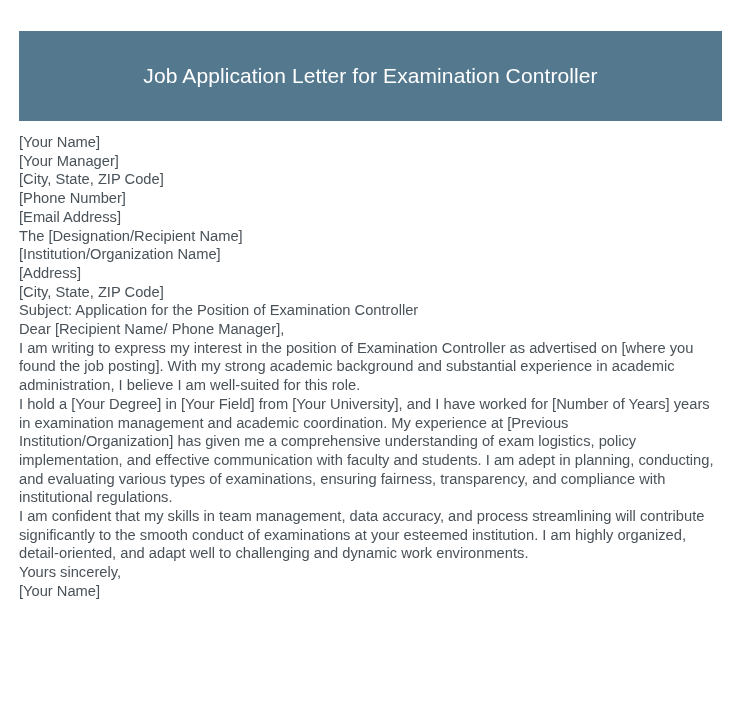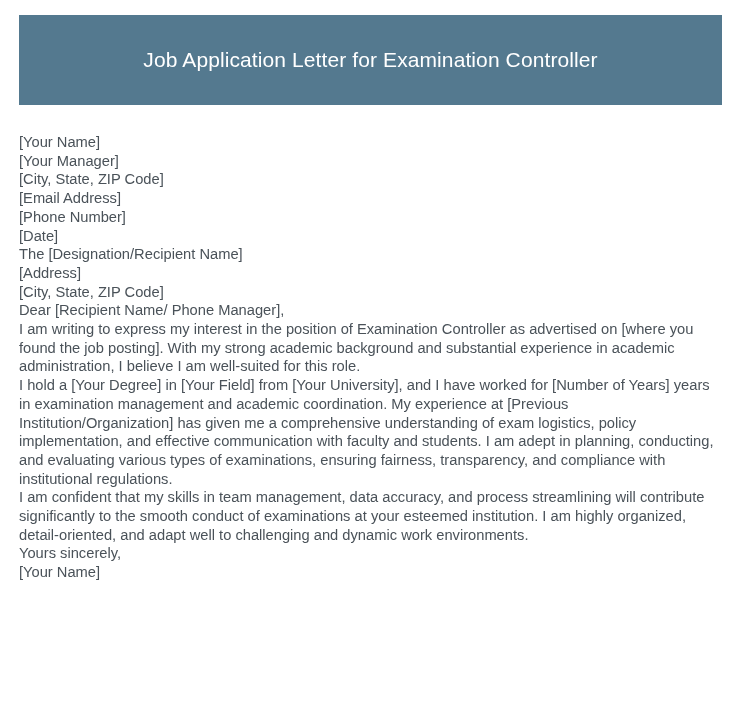--- a/index.html
+++ b/index.html
@@ -15,21 +15,21 @@
   }
   .page {
     position: relative;
     width: 740px;
     height: 705px;
     background: #ffffff;
   }
   .letter-header {
     position: absolute;
     left: 19px;
-    top: 15px;
+    top: 31px;
     width: 703px;
     height: 90px;
     background: #54798F;
     display: flex;
     align-items: center;
     justify-content: center;
     box-sizing: border-box;
   }
   .letter-header-title {
     color: #ffffff;
@@ -64,26 +64,27 @@
 <div class="page">
 
   <div class="letter-header">
     <div class="letter-header-title">Job Application Letter for Examination Controller</div>
   </div>
 
   <div class="letter-body">
     <p class="letter-line">[Your Name]</p>
     <p class="letter-line">[Your Manager]</p>
     <p class="letter-line">[City, State, ZIP Code]</p>
+    <p class="letter-line">[Phone Number]</p>
     <p class="letter-line">[Email Address]</p>
-    <p class="letter-line">[Phone Number]</p>
-    <p class="letter-line">[Date]</p>
     <p class="letter-line">The [Designation/Recipient Name]</p>
+    <p class="letter-line">[Institution/Organization Name]</p>
     <p class="letter-line">[Address]</p>
     <p class="letter-line">[City, State, ZIP Code]</p>
+    <p class="letter-line">Subject: Application for the Position of Examination Controller</p>
     <p class="letter-line">Dear [Recipient Name/ Phone Manager],</p>
     <p class="letter-line">I am writing to express my interest in the position of Examination Controller as advertised on [where you found the job posting]. With my strong academic background and substantial experience in academic administration, I believe I am well-suited for this role.</p>
     <p class="letter-line">I hold a [Your Degree] in [Your Field] from [Your University], and I have worked for [Number of Years] years in examination management and academic coordination. My experience at [Previous Institution/Organization] has given me a comprehensive understanding of exam logistics, policy implementation, and effective communication with faculty and students. I am adept in planning, conducting, and evaluating various types of examinations, ensuring fairness, transparency, and compliance with institutional regulations.</p>
     <p class="letter-line">I am confident that my skills in team management, data accuracy, and process streamlining will contribute significantly to the smooth conduct of examinations at your esteemed institution. I am highly organized, detail-oriented, and adapt well to challenging and dynamic work environments.</p>
     <p class="letter-line">Yours sincerely,</p>
     <p class="letter-line">[Your Name]</p>
   </div>
 
 </div>
 

